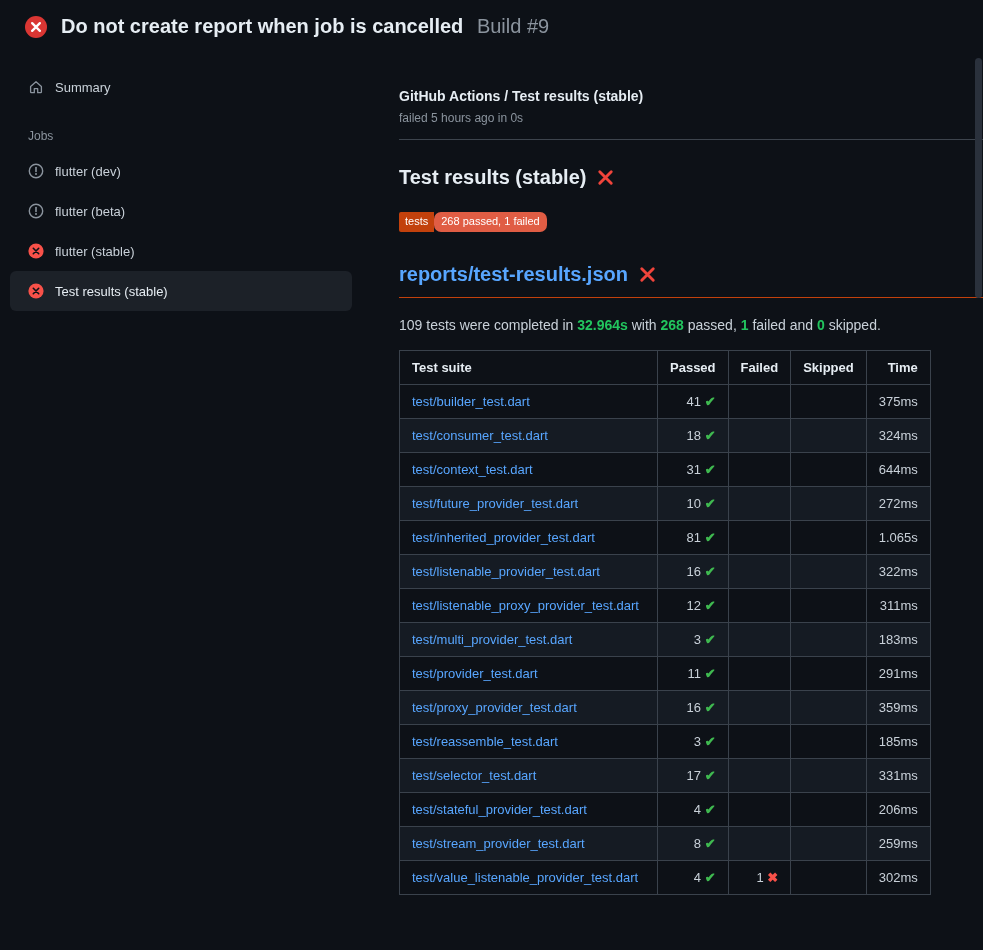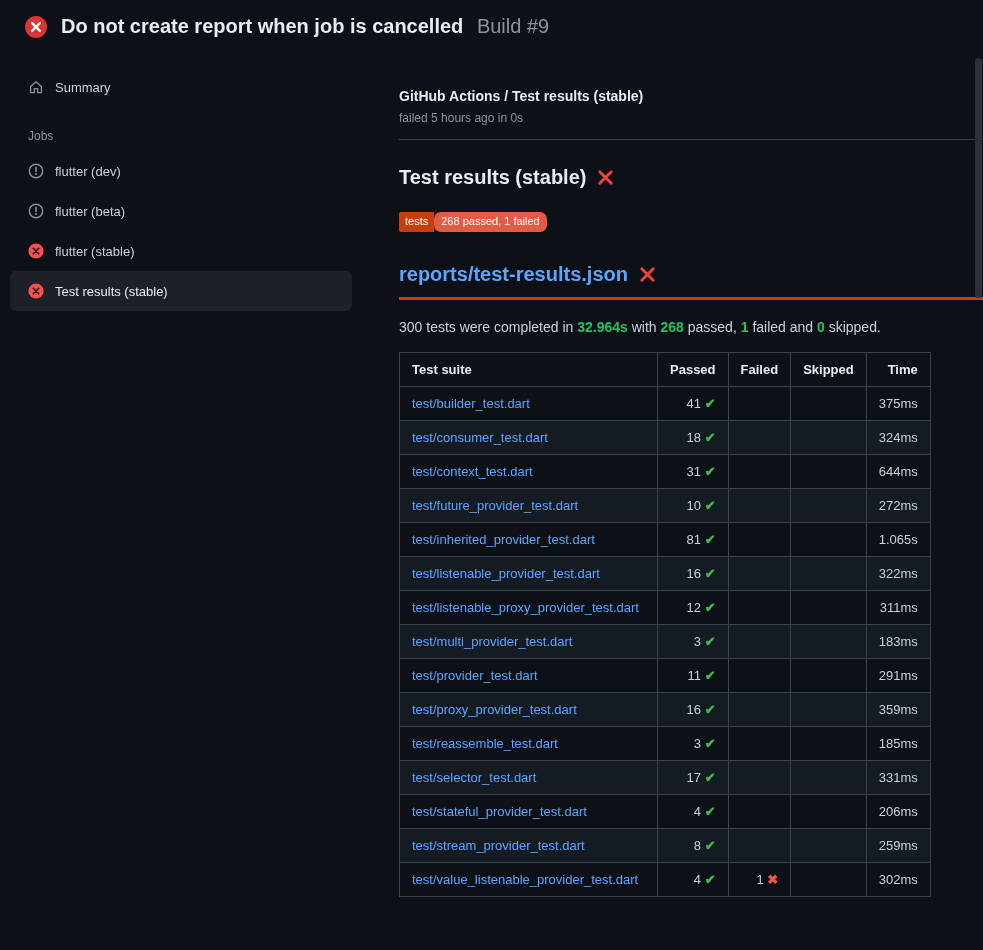--- a/index.html
+++ b/index.html
@@ -38,21 +38,21 @@
 
   .check-title-row { display:flex; align-items:center; gap:11px; margin-top:26px; }
   .check-title { font-size:20px; font-weight:700; color:#e6edf3; }
 
   .badge { display:inline-flex; margin-top:23px; border-radius:2px; overflow:hidden;
            font-size:11px; line-height:13px; }
   .badge-label { background:#c2410c; color:#ffffff; padding:3px 6px 4px; }
   .badge-value { background:#e05d44; color:#ffffff; padding:3px 7px 4px;border-radius:7px; }
 
   .report-row { display:flex; align-items:center; gap:11px; margin-top:31px;
-                padding-bottom:11px; border-bottom:3px solid #c2410c; }
+                padding-bottom:11px; border-bottom:1px solid #c2410c; }
   .report-link { font-size:20px; font-weight:600; color:#58a6ff; text-decoration:none; }
 
   .summary-line { margin-top:19px; font-size:14px; color:#c9d1d9; }
   .summary-line b { color:#22c55e; font-weight:700; }
 
   
   table.results { border-collapse:collapse; margin-top:17px; font-size:13px; }
   .results th, .results td {
     border:1px solid #3a424c; padding:8px 12px; line-height:17px; white-space:nowrap;
   }
@@ -167,21 +167,21 @@
     <div class="report-row">
       <a href="#" class="report-link">reports/test-results.json</a>
       <span style="display:inline-flex;">
         <svg width="17" height="17" viewBox="0 0 16 16">
           <path d="M2.6 2.6l10.8 10.8M13.4 2.6 2.6 13.4" stroke="#f0443b" stroke-width="2.7" stroke-linecap="round"></path>
         </svg>
       </span>
     </div>
 
     <div class="summary-line">
-      <span>300 tests were completed in </span><b>32.964s</b><span> with </span><b>268</b><span> passed, </span><b>1</b><span> failed and </span><b>0</b><span> skipped.</span>
+      <span>109 tests were completed in </span><b>32.964s</b><span> with </span><b>268</b><span> passed, </span><b>1</b><span> failed and </span><b>0</b><span> skipped.</span>
     </div>
 
     <table class="results">
       <colgroup>
         <col class="col-suite">
           <col class="col-passed">
           <col class="col-failed">
           <col class="col-skipped">
           <col class="col-time">
       </colgroup>

